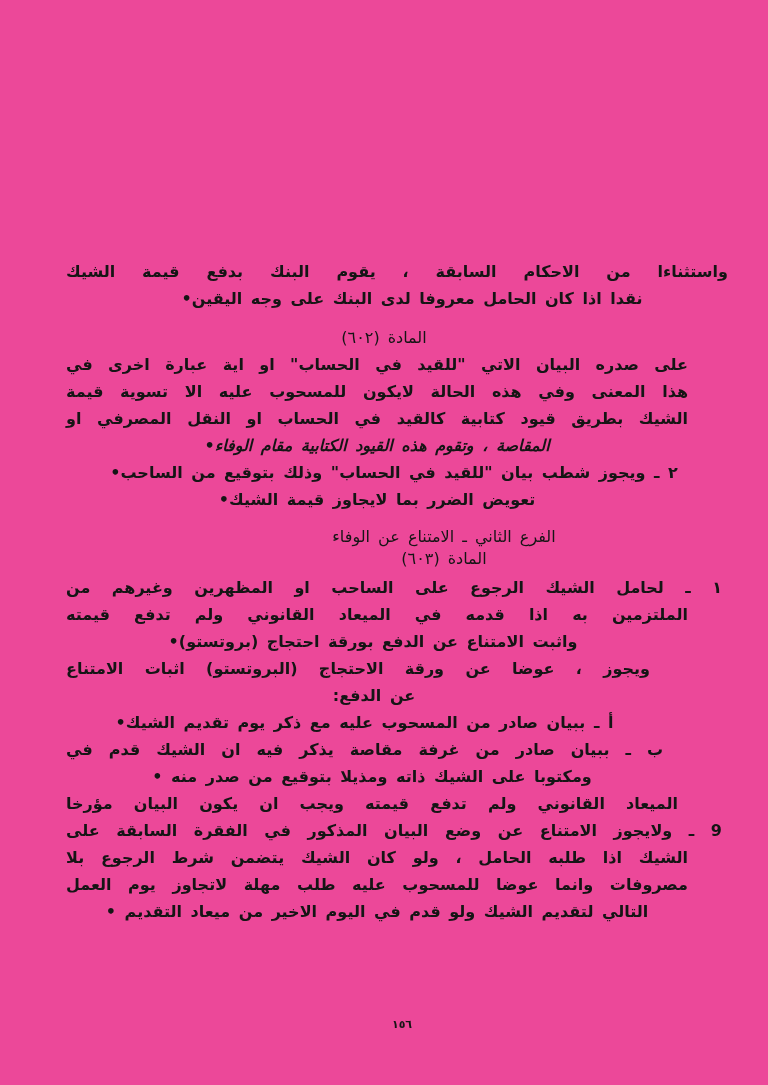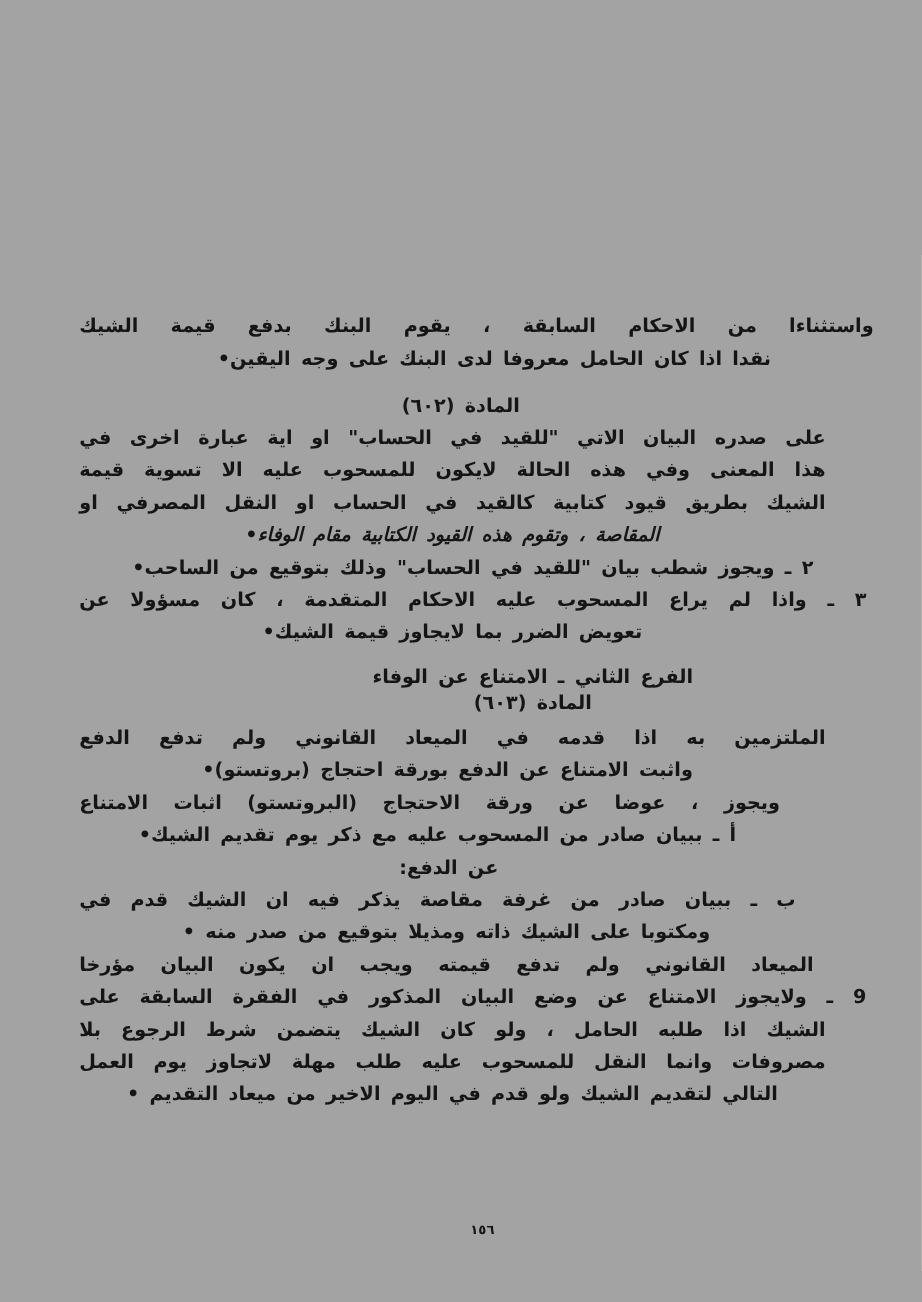--- a/index.html
+++ b/index.html
@@ -4,21 +4,21 @@
 <style>
   html,body{margin:0;padding:0;}
   body{
     width:768px;height:1085px;
     background:#e9e7e2;
     font-family:"DejaVu Sans",sans-serif;
   }
   .page{
     position:relative;
     width:768px;height:1085px;
-    background:#a3a3a3;
+    background:#ec4899;
     overflow:hidden;
     color:#151515;
   }
   .content{
     position:absolute;
     top:0;left:66px;
     width:692px;
     padding-top:258px;
     direction:rtl;
   }
@@ -33,21 +33,21 @@
   .line.just{
     text-align:justify;
     text-align-last:justify;
     text-justify:inter-word;
   }
   .line.plain{
     text-align:center;
   }
   .heading{
     font-size:16px;
-    font-weight:700;
+    font-weight:400;
     line-height:27px;
     word-spacing:3px;
     text-align:center;
   }
   .shift-left{transform:translateX(-28px);}
   .shift-right{transform:translateX(32px);}
   .page-number{
     position:absolute;
     top:1018px;
     left:402px;
@@ -71,36 +71,36 @@
       <div class="para">
         <div class="line just" style="padding-right: 70px;">على صدره البيان الاتي "للقيد في الحساب" او اية عبارة اخرى في</div>
         <div class="line just" style="padding-right: 70px;">هذا المعنى وفي هذه الحالة لايكون للمسحوب عليه الا تسوية قيمة</div>
         <div class="line just" style="padding-right: 70px;">الشيك بطريق قيود كتابية كالقيد في الحساب او النقل المصرفي او</div>
         <div class="line plain" style="padding-right: 70px; font-style: italic;">المقاصة ، وتقوم هذه القيود الكتابية مقام الوفاء•</div>
       </div>
       <div class="para">
         <div class="line plain" style="padding-right: 36px;">٢ ـ ويجوز شطب بيان "للقيد في الحساب" وذلك بتوقيع من الساحب•</div>
       </div>
       <div class="para">
-        <div class="line just" style="padding-right: 36px;">٣ ـ واذا لم يراع المسحوب عليه الاحكام المتقدمة ، كان مسؤولا عن</div>
         <div class="line plain" style="padding-right: 70px;">تعويض الضرر بما لايجاوز قيمة الشيك•</div>
       </div>
       <div class="heading shift-right" style="margin-top: 10px;">الفرع الثاني ـ الامتناع عن الوفاء</div>
       <div class="heading shift-right" style="margin-top: -5px;">المادة (٦٠٣)</div>
       <div class="para" style="margin-top: 2px;">
-        <div class="line just" style="padding-right: 70px;">الملتزمين به اذا قدمه في الميعاد القانوني ولم تدفع الدفع</div>
+        <div class="line just" style="padding-right: 36px;">١ ـ لحامل الشيك الرجوع على الساحب او المظهرين وغيرهم من</div>
+        <div class="line just" style="padding-right: 70px;">الملتزمين به اذا قدمه في الميعاد القانوني ولم تدفع قيمته</div>
         <div class="line plain" style="padding-right: 78px;">واثبت الامتناع عن الدفع بورقة احتجاج (بروتستو)•</div>
         <div class="line just" style="padding-right: 108px;">ويجوز ، عوضا عن ورقة الاحتجاج (البروتستو) اثبات الامتناع</div>
+        <div class="line plain" style="padding-right: 76px;">عن الدفع:</div>
         <div class="line plain" style="padding-right: 95px;">أ ـ ببيان صادر من المسحوب عليه مع ذكر يوم تقديم الشيك•</div>
-        <div class="line plain" style="padding-right: 76px;">عن الدفع:</div>
         <div class="line just" style="padding-right: 95px;">ب ـ ببيان صادر من غرفة مقاصة يذكر فيه ان الشيك قدم في</div>
         <div class="line plain" style="padding-right: 80px;">ومكتوبا على الشيك ذاته ومذيلا بتوقيع من صدر منه •</div>
         <div class="line just" style="padding-right: 80px;">الميعاد القانوني ولم تدفع قيمته ويجب ان يكون البيان مؤرخا</div>
       </div>
       <div class="para">
         <div class="line just" style="padding-right: 36px;">9 ـ ولايجوز الامتناع عن وضع البيان المذكور في الفقرة السابقة على</div>
         <div class="line just" style="padding-right: 70px;">الشيك اذا طلبه الحامل ، ولو كان الشيك يتضمن شرط الرجوع بلا</div>
-        <div class="line just" style="padding-right: 70px;">مصروفات وانما النقل للمسحوب عليه طلب مهلة لاتجاوز يوم العمل</div>
+        <div class="line just" style="padding-right: 70px;">مصروفات وانما عوضا للمسحوب عليه طلب مهلة لاتجاوز يوم العمل</div>
         <div class="line plain" style="padding-right: 70px;">التالي لتقديم الشيك ولو قدم في اليوم الاخير من ميعاد التقديم •</div>
       </div>
     </div>
   <div class="page-number">١٥٦</div>
 </div>
 
 </body></html>

